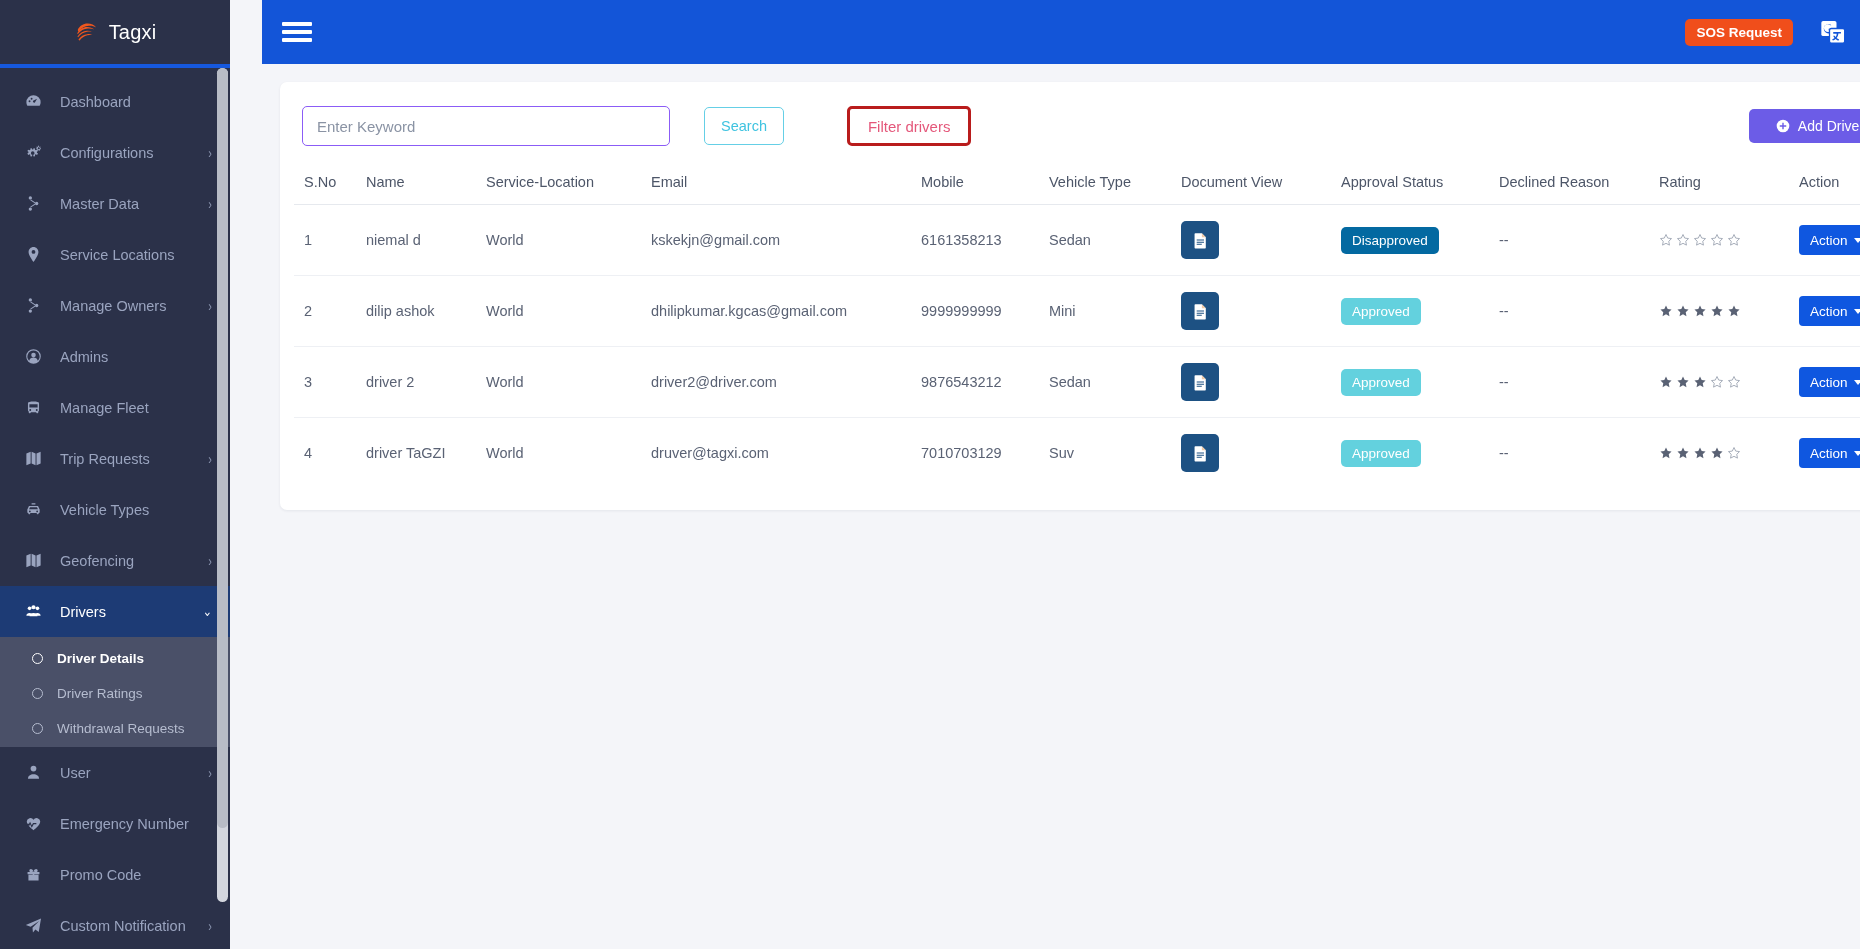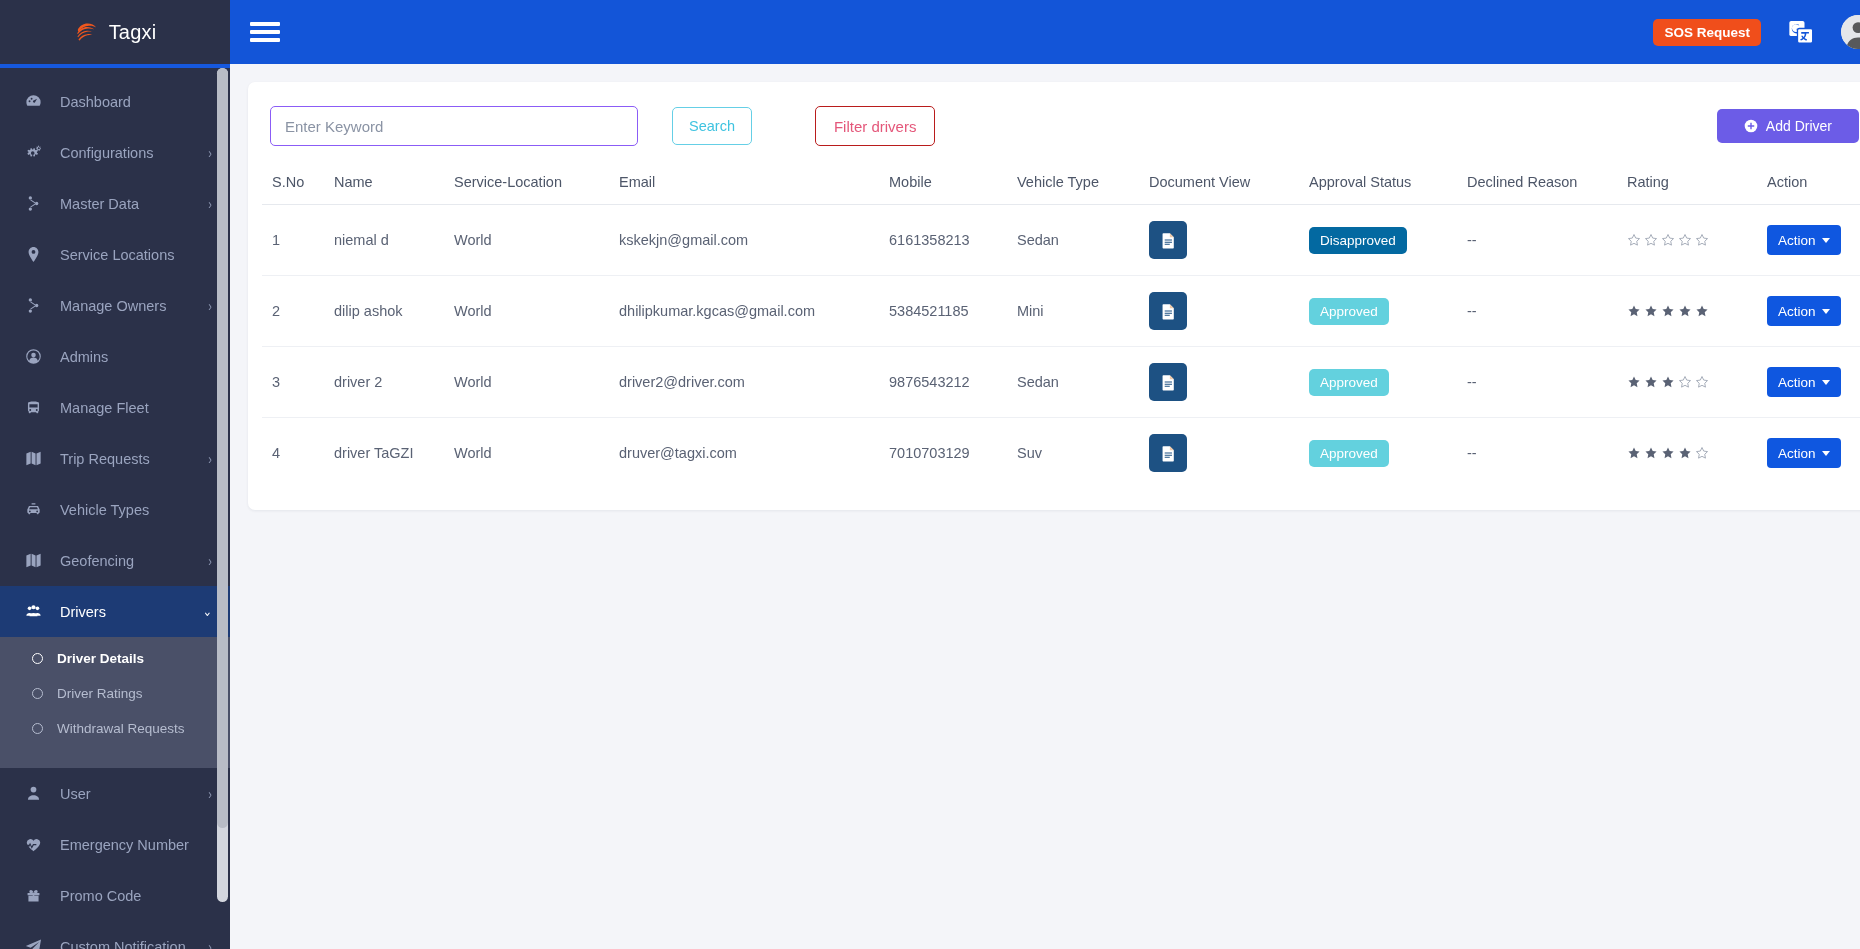--- a/index.html
+++ b/index.html
@@ -2,21 +2,21 @@
 <html><head>
 <meta charset="utf-8">
 <style>
   * { box-sizing: border-box; margin: 0; padding: 0; }
   html, body {
     width: 1860px; height: 949px;
     font-family: "Liberation Sans", sans-serif;
     background: #f4f5f9;
     overflow: hidden;
   }
-  .app { position: relative; width: 1860px; height: 949px; display: flex; }
+  .app { position: relative; width: 1860px; height: 949px; display: flex; gap: 32px; }
 
   
   .sidebar {
     width: 230px; height: 949px;
     background: #2b3149;
     flex: 0 0 230px;
     position: relative;
     overflow: hidden;
   }
   .brand {
@@ -50,21 +50,21 @@
   .caret {
     font-size: 11px; color: #8d97b2; margin-left: auto;
     transform: scaleY(1.25);
   }
   .nav-item.active {
     background: #1d3b75;
     color: #ffffff;
   }
   .nav-item.active .ico, .nav-item.active .caret { color: #ffffff; }
 
-  .subnav { background: #4a5068; padding: 4px 0 22px 0; }
+  .subnav { background: #4a5068; padding: 4px 0 1px 0; }
   .sub-item {
     height: 35px;
     display: flex; align-items: center;
     padding-left: 32px;
     font-size: 13.5px;
     color: #b6bdd0;
     cursor: pointer;
   }
   .sub-item .dot {
     width: 11px; height: 11px; border-radius: 50%;
@@ -134,21 +134,21 @@
     height: 38px; padding: 0 16px;
     background: #ffffff; color: #3fc3e0;
     border: 1px solid #65cfe6; border-radius: 5px;
     font-size: 14.5px; cursor: pointer;
     font-family: "Liberation Sans", sans-serif;
   }
   .btn-filter {
     margin-left: 63px;
     height: 40px; padding: 4px 18px;
     background: #ffffff; color: #e4577a;
-    border: 1px solid #b91c1c; border-radius: 5px;
+    border: 3px solid #b91c1c; border-radius: 5px;
     font-size: 15px; cursor: pointer;
     font-family: "Liberation Sans", sans-serif;
   }
   .btn-add {
     margin-left: auto;
     height: 34px; padding: 0 27px;
     background: #6c5ce7; color: #ffffff;
     border: none; border-radius: 5px;
     font-size: 14px; cursor: pointer;
     display: flex; align-items: center; gap: 8px;
@@ -529,21 +529,21 @@
                 <td><button class="btn-action">
                     <span>Action</span>
                     <span class="dncaret"></span>
                   </button></td>
               </tr>
               <tr>
                 <td>2</td>
                 <td>dilip ashok</td>
                 <td>World</td>
                 <td>dhilipkumar.kgcas@gmail.com</td>
-                <td>5384521185</td>
+                <td>9999999999</td>
                 <td>Mini</td>
                 <td>
                   <button class="doc-btn">
                     <svg viewBox="0 0 24 24">
                       <path d="M5.5 2.8h8.2l5 5v13.4a1 1 0 01-1 1H5.5a1 1 0 01-1-1V3.8a1 1 0 011-1z" fill="#ffffff"></path>
                       <path d="M13.7 2.8l5 5h-5z" fill="#f0c9a8"></path>
                       <path d="M7.2 10.8h9.2v1.3H7.2zm0 2.7h9.2v1.3H7.2zm0 2.7h6.4v1.3H7.2z" fill="#1d5183"></path>
                     </svg>
                   </button>
                 </td>

